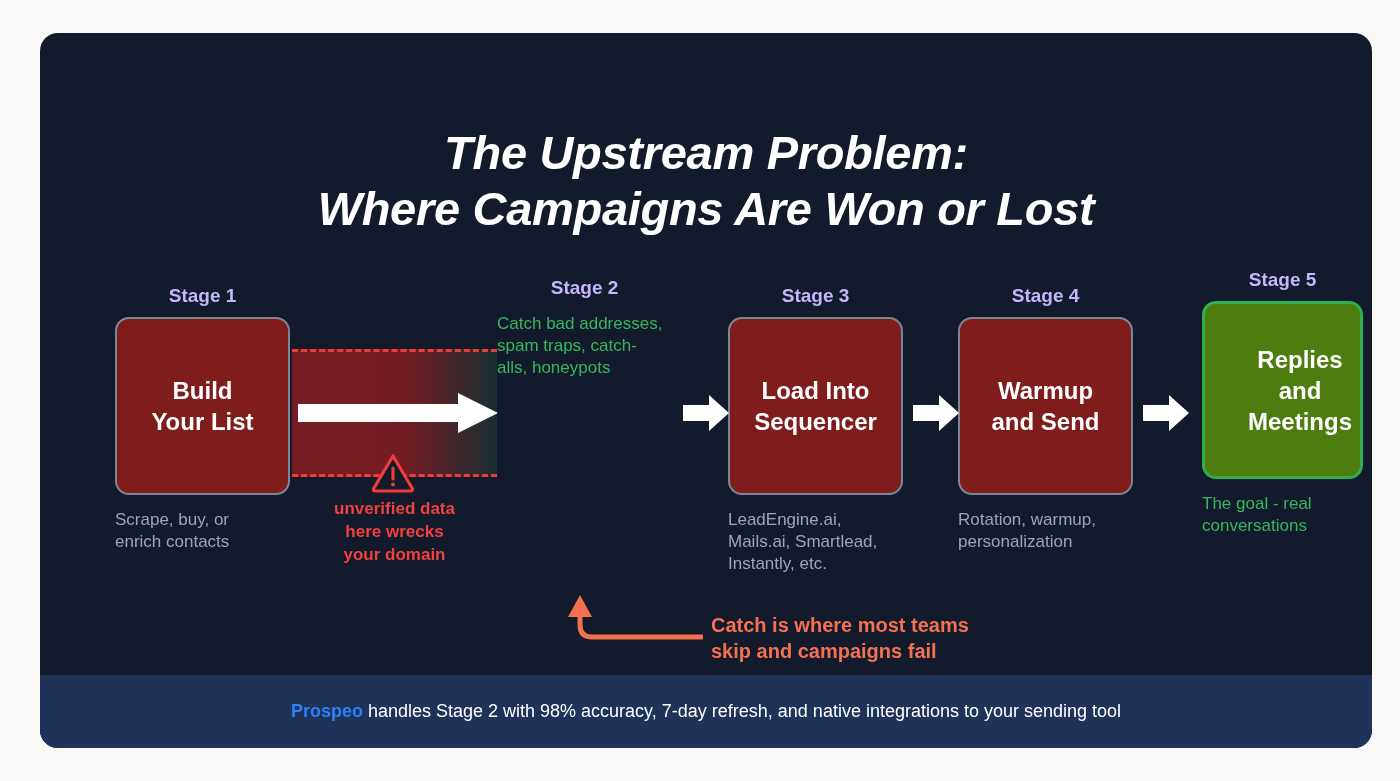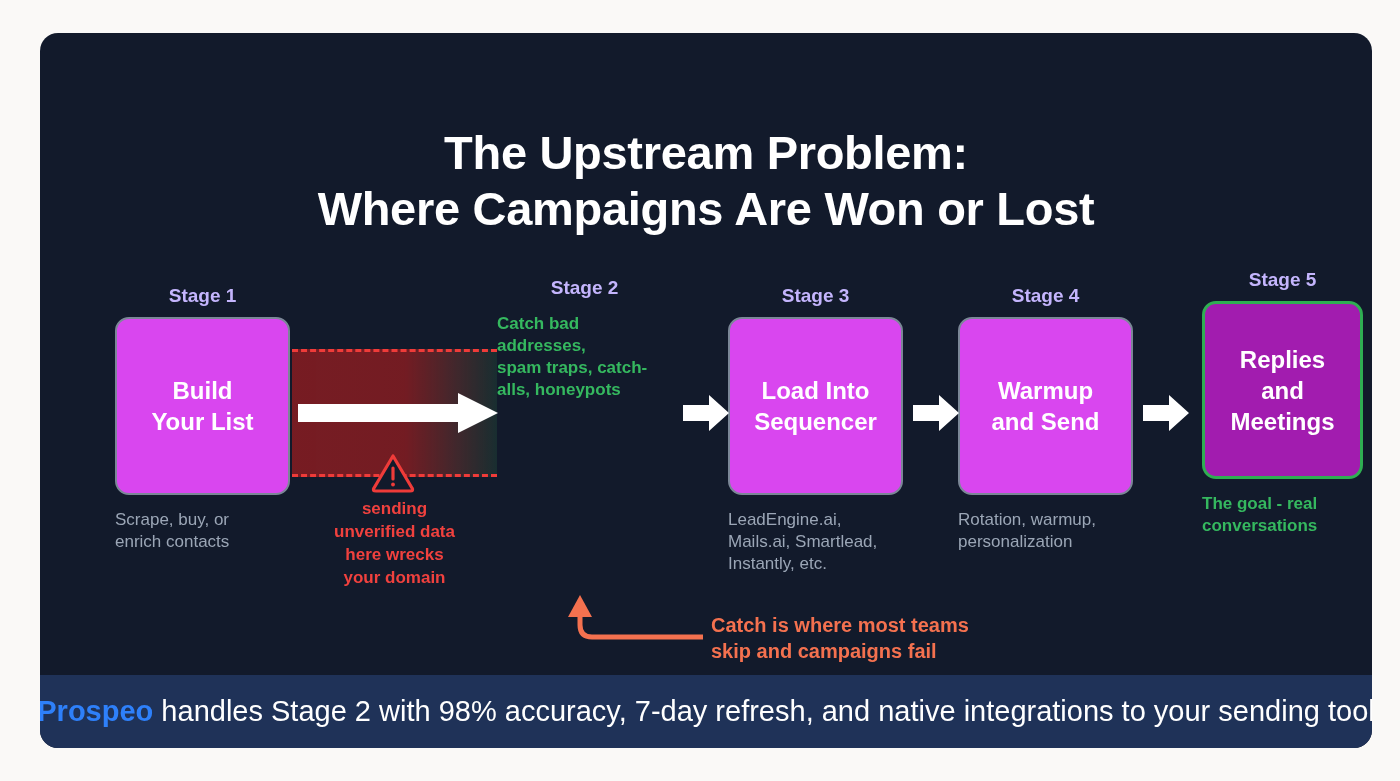--- a/index.html
+++ b/index.html
@@ -28,20 +28,21 @@
     position: absolute;
     left: 0;
     top: 92px;
     width: 100%;
     text-align: center;
     color: #FFFFFF;
     font-size: 47px;
     font-weight: bold;
     line-height: 56px;
     letter-spacing: -0.3px;
+    font-style: italic;
   }
   .title .l2 { display: block; }
 
   
   .flow { position: absolute; left: 0; top: 0; width: 100%; height: 100%; }
 
   .stage {
     position: absolute;
     width: 175px;
   }
@@ -49,53 +50,54 @@
     text-align: center;
     color: #c4b5fd;
     font-size: 19px;
     font-weight: bold;
     margin-bottom: 10px;
     white-space: nowrap;
   }
   .stage-box {
     height: 178px;
     border-radius: 14px;
-    background: #d946ef;
+    background: #7f1d1d;
     border: 2px solid #7B8797;
     display: flex;
     align-items: center;
     justify-content: center;
     text-align: center;
     color: #FFFFFF;
     font-size: 24px;
     font-weight: bold;
     line-height: 31px;
     padding: 0 8px;
     position: relative;
     z-index: 3;
   }
   .stage-box.highlight {
     background: #28303F;
     border: 3px solid #2FC55B;
     box-shadow: 0 0 34px 12px rgba(47,197,91,0.40),
                 0 0 70px 26px rgba(47,197,91,0.16);
   }
   .stage-box.goal {
-    background: #a21caf;
+    background: #4d7c0f;
     border: 3px solid #2FAE52;
     box-shadow: none;
+    justify-content: flex-end;
   }
   .stage-sub {
     text-align: left;
     margin-top: 14px;
     font-size: 17px;
     line-height: 22px;
     color: #9BA6B6;
   }
-  .stage-sub.green { color: #35B85F; font-weight: bold; }
+  .stage-sub.green { color: #35B85F; }
 
   
   .arrow {
     position: absolute;
     z-index: 4;
   }
   .arrow svg { display: block; }
 
   
   .danger-band {
@@ -141,21 +143,21 @@
     bottom: 0;
     width: 100%;
     height: 73px;
     background: #1F3258;
     display: flex;
     align-items: center;
     justify-content: center;
   }
   .footer-text {
     color: #FFFFFF;
-    font-size: 29px;
+    font-size: 18px;
     white-space: nowrap;
   }
   .footer-brand {
     color: #2E80FA;
     font-weight: bold;
   }
 </style>
 </head>
 <body>
 
@@ -172,21 +174,20 @@
 
     <div class="warn-icon" style="left:330px; top:418px; width:46px; height:42px;">
       <svg width="46" height="42" viewBox="0 0 46 42">
         <path d="M23 5 L42 37 Q44 40 40 40 L6 40 Q2 40 4 37 Z" fill="#121A2B" stroke="#EF3B39" stroke-width="3.2" stroke-linejoin="round"></path>
         <line x1="23" y1="17" x2="23" y2="28" stroke="#EF3B39" stroke-width="3.2" stroke-linecap="round"></line>
         <circle cx="23" cy="33.5" r="1.9" fill="#EF3B39"></circle>
       </svg>
     </div>
 
     <div class="danger-text" style="left:252px; top:464px; width:205px;">
-      <div>sending</div>
       <div>unverified data</div>
       <div>here wrecks</div>
       <div>your domain</div>
     </div>
 
     <div class="stage" style="left:75px; top:252px;">
       <div class="stage-label">Stage 1</div>
       <div class="stage-box">
         <div>
           <div>Build</div>

